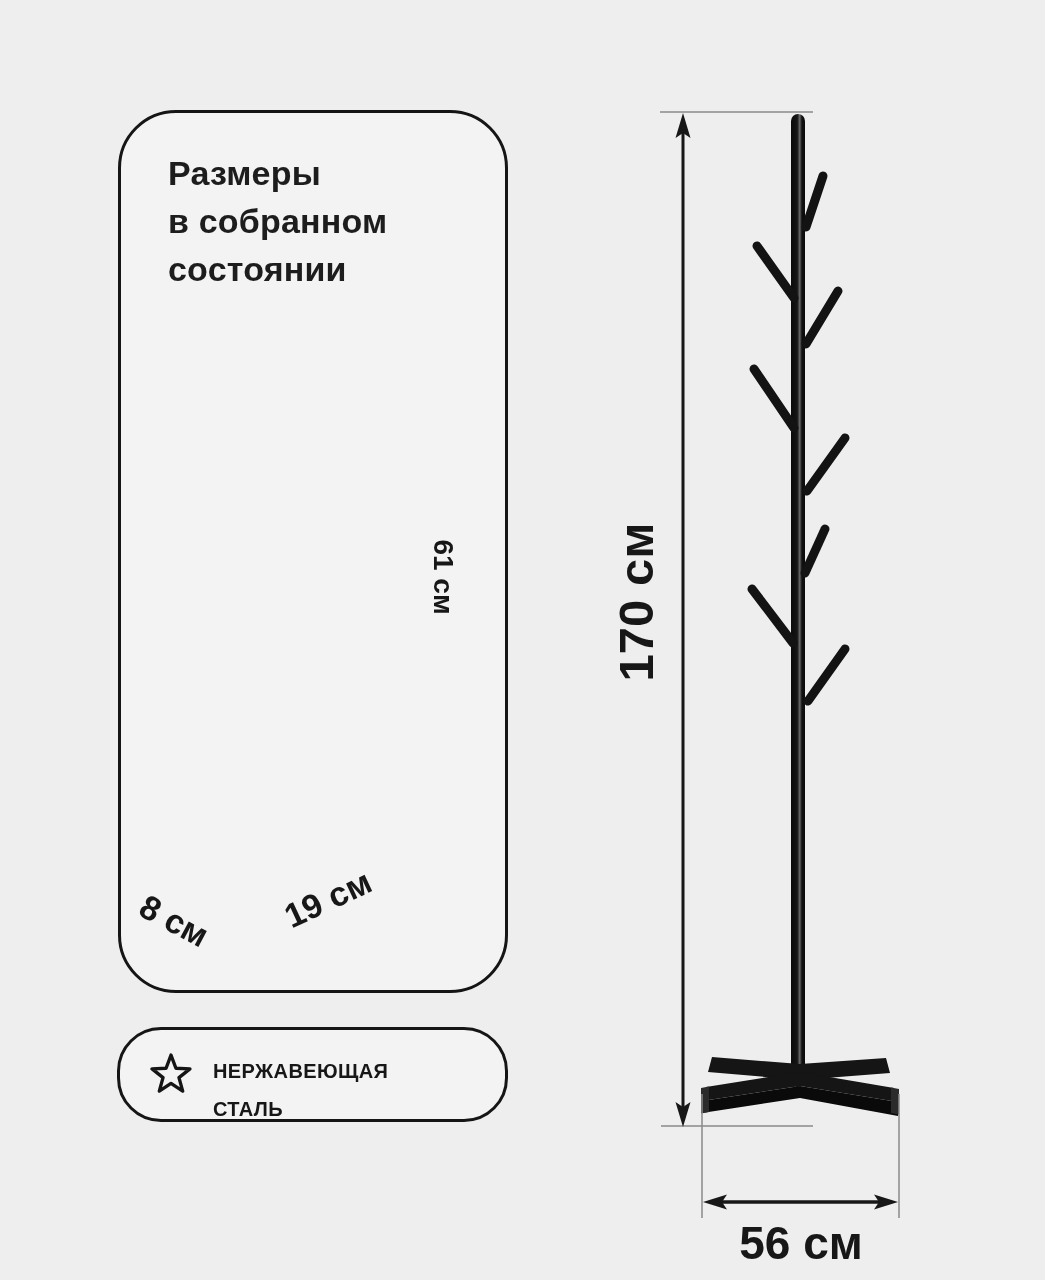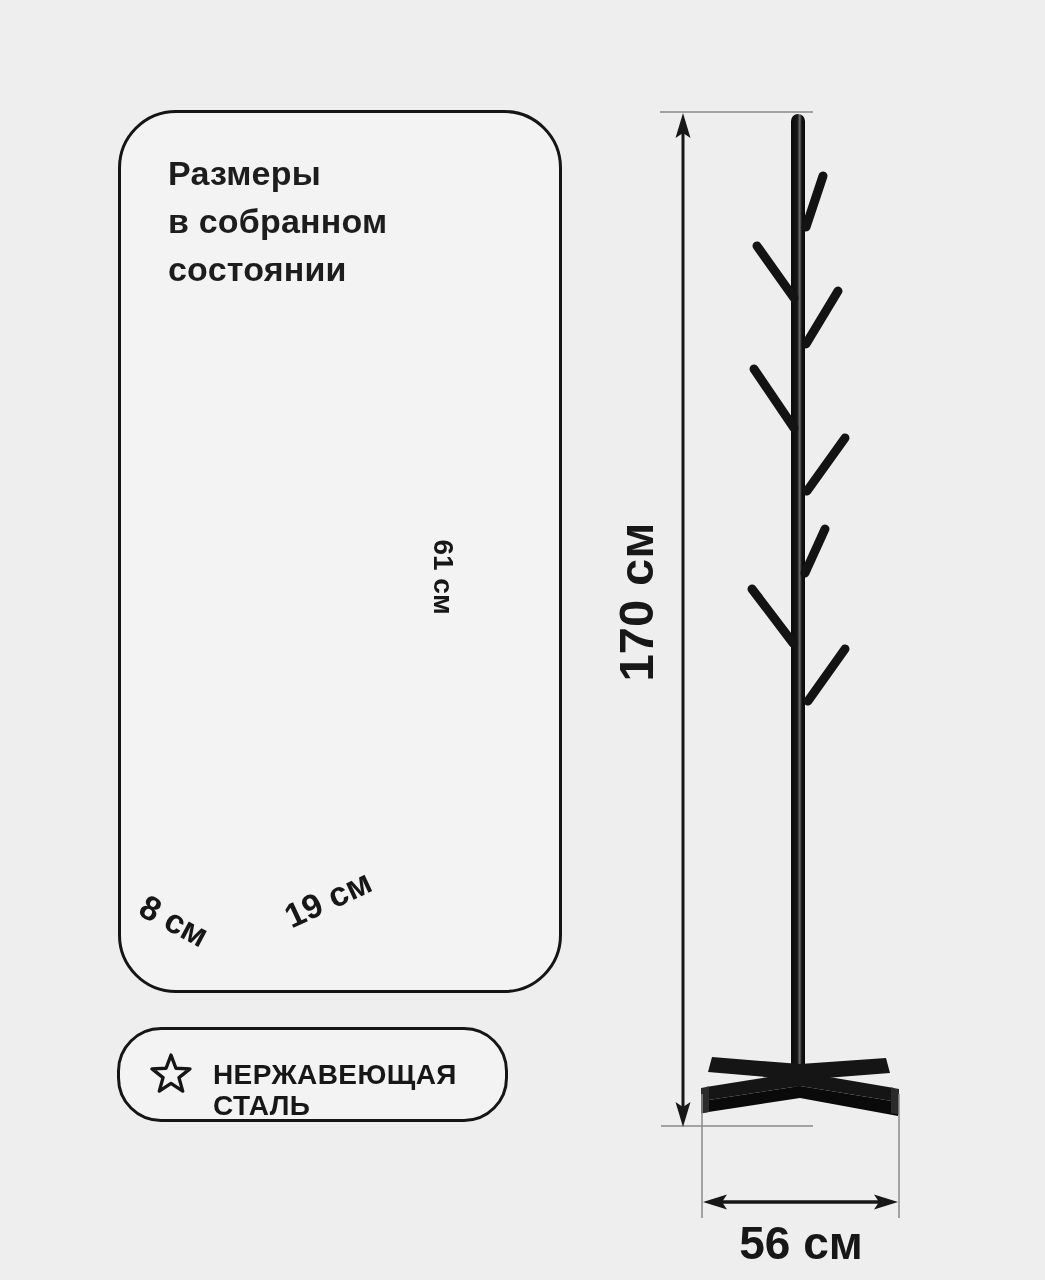--- a/index.html
+++ b/index.html
@@ -7,32 +7,32 @@
     position:relative;width:1045px;height:1280px;overflow:hidden;
     background:#eeeeee;
     font-family:"Liberation Sans","DejaVu Sans",sans-serif;
     color:#1a1a1a;
   }
   .gfx{position:absolute;left:0;top:0;width:1045px;height:1280px;}
   .card{
     position:absolute;box-sizing:border-box;
     border:3px solid #151515;background:#f3f3f3;
   }
-  .card-dim{left:118px;top:110px;width:444px;height:883px;border-radius:58px;}
+  .card-dim{left:118px;top:110px;width:390px;height:883px;border-radius:58px;}
   .card-title{
     position:absolute;left:47px;top:36px;
     font-size:34px;line-height:48px;font-weight:600;color:#1d1d1d;
     white-space:pre-line;letter-spacing:.2px;
   }
   .card-mat{
     left:117px;top:1027px;width:391px;height:95px;border-radius:44px;
     display:flex;align-items:center;padding:0 0 0 29px;gap:20px;
   }
   .mat-label{
-    font-size:28px;line-height:31px;font-weight:700;color:#171717;
+    font-size:20px;line-height:38px;font-weight:700;color:#171717;
     white-space:pre-line;letter-spacing:.4px;margin-top:30px;
   }
   .dim-label{
     position:absolute;font-weight:700;color:#171717;white-space:nowrap;
     transform:translate(-50%,-50%) rotate(var(--r,0deg));
   }
   .star{flex:0 0 auto;display:block;}
 </style>
 </head>
 <body>

